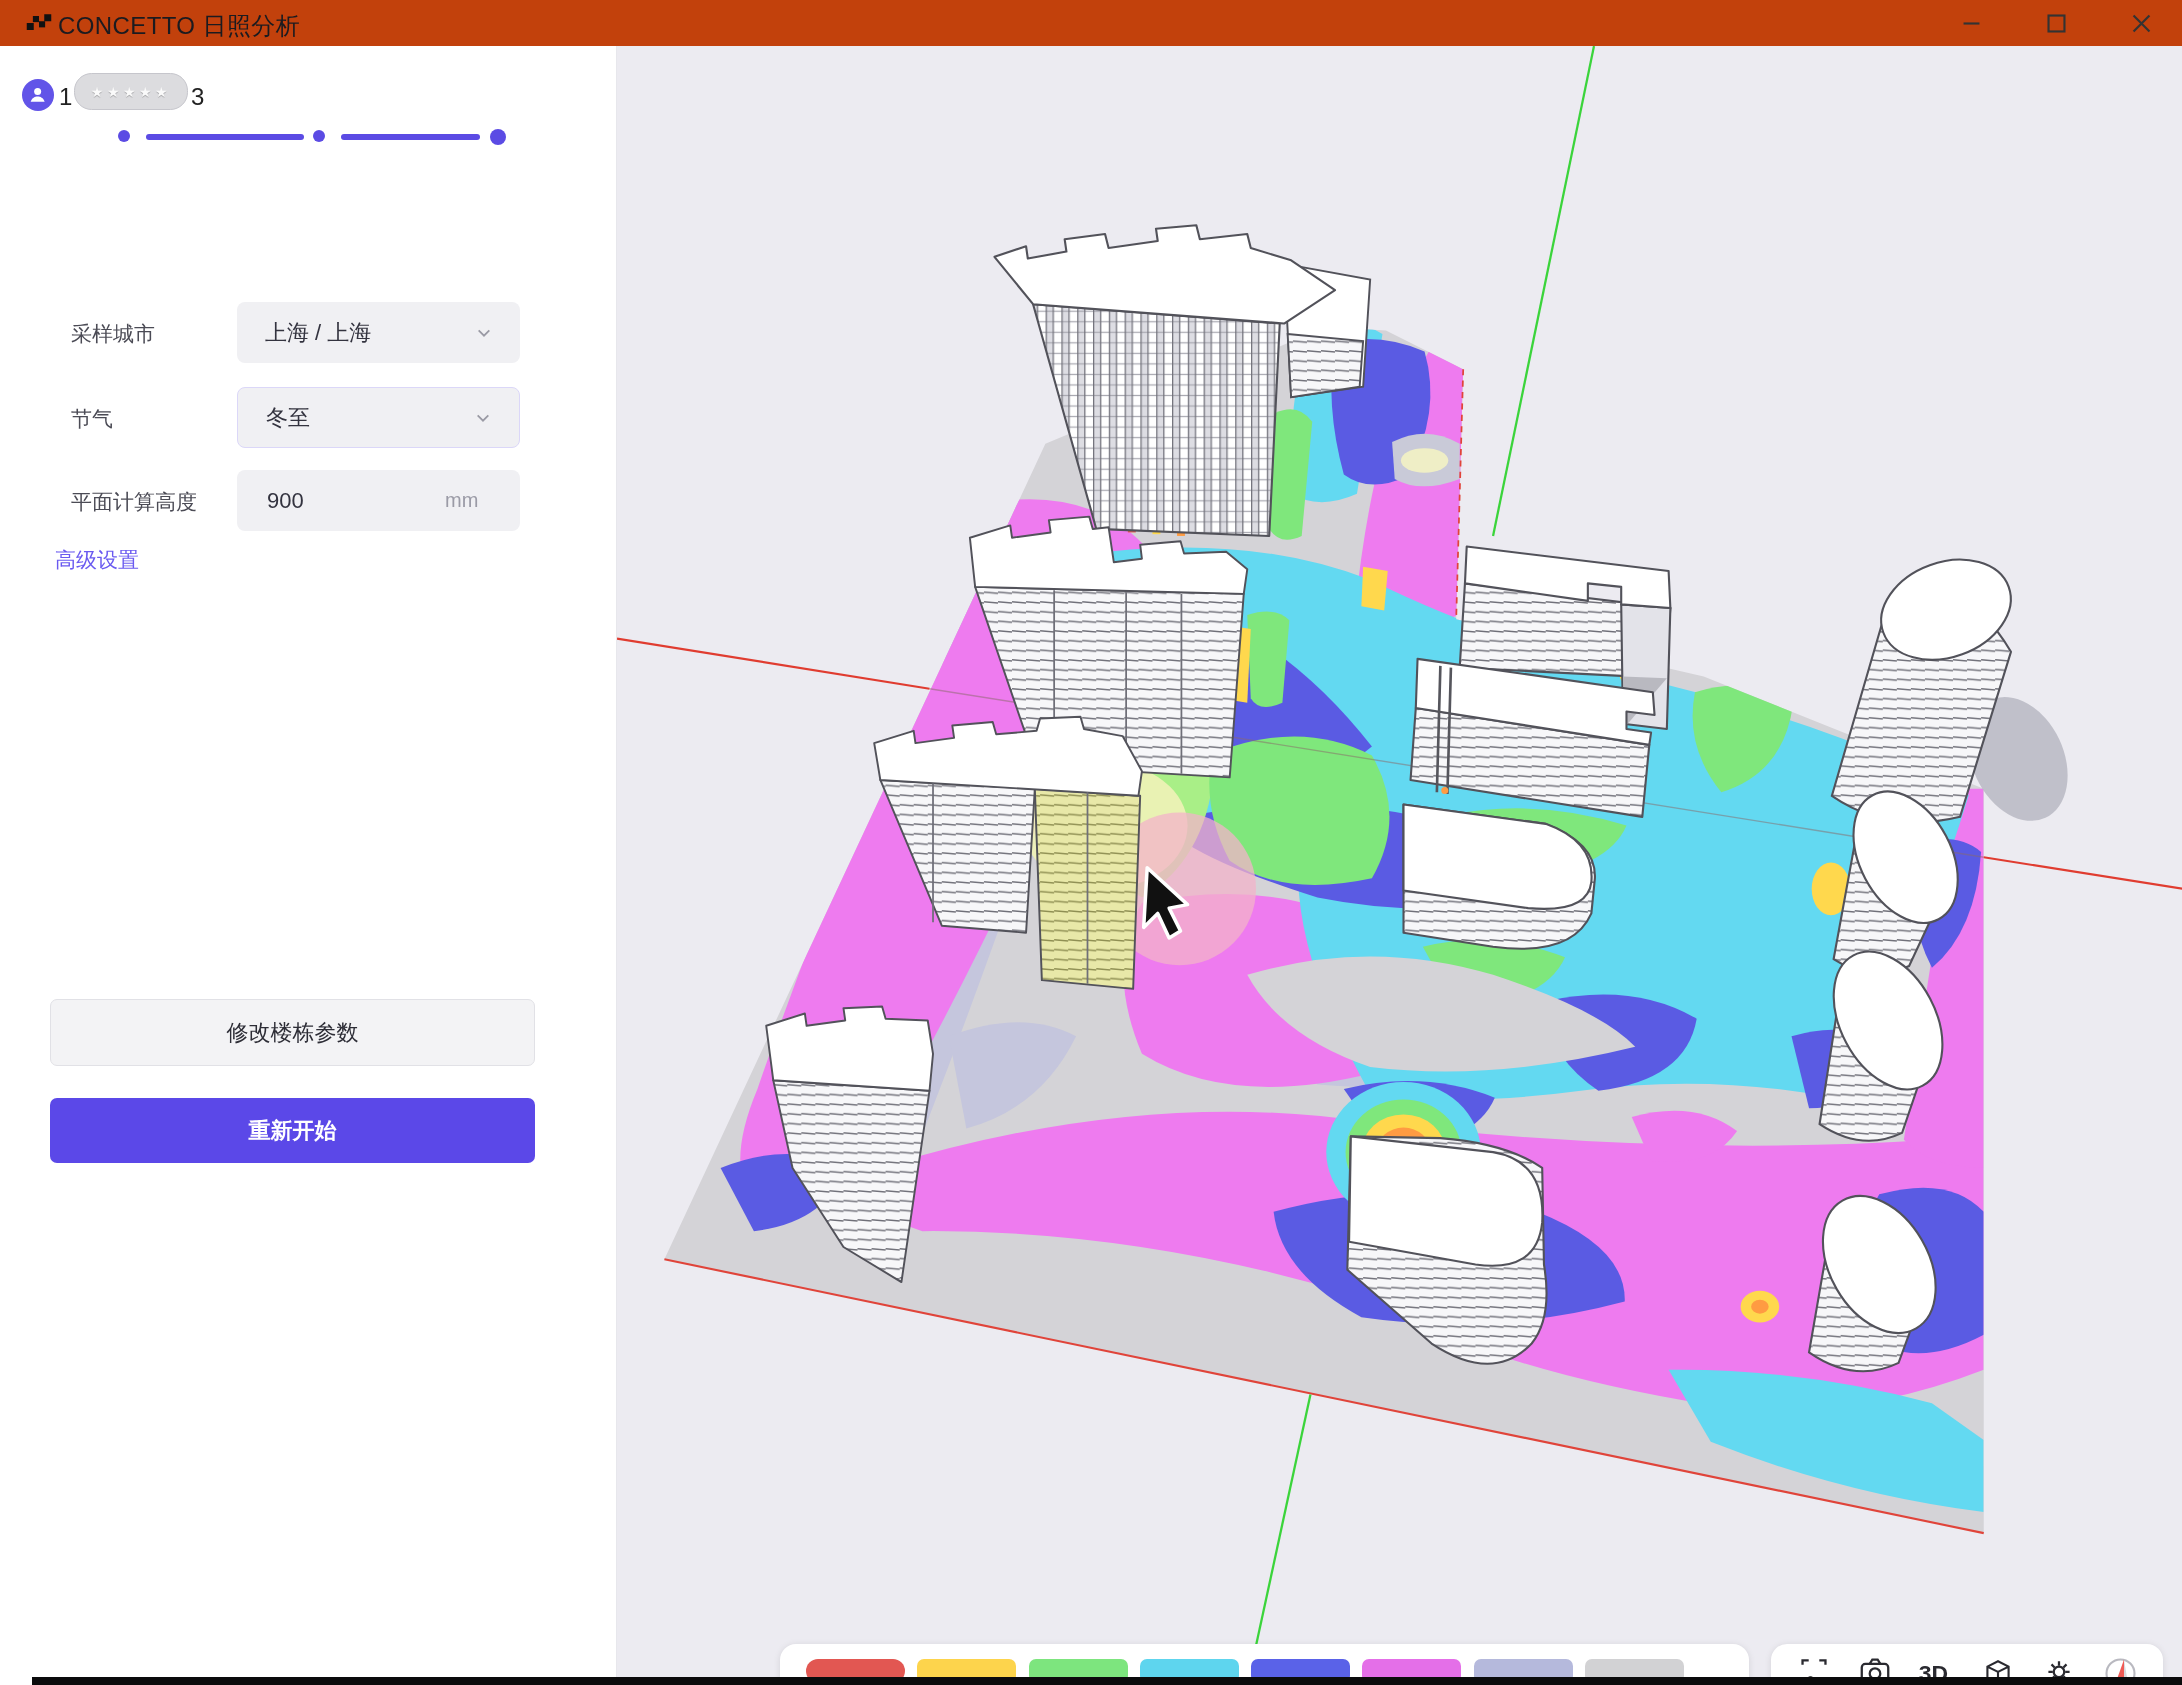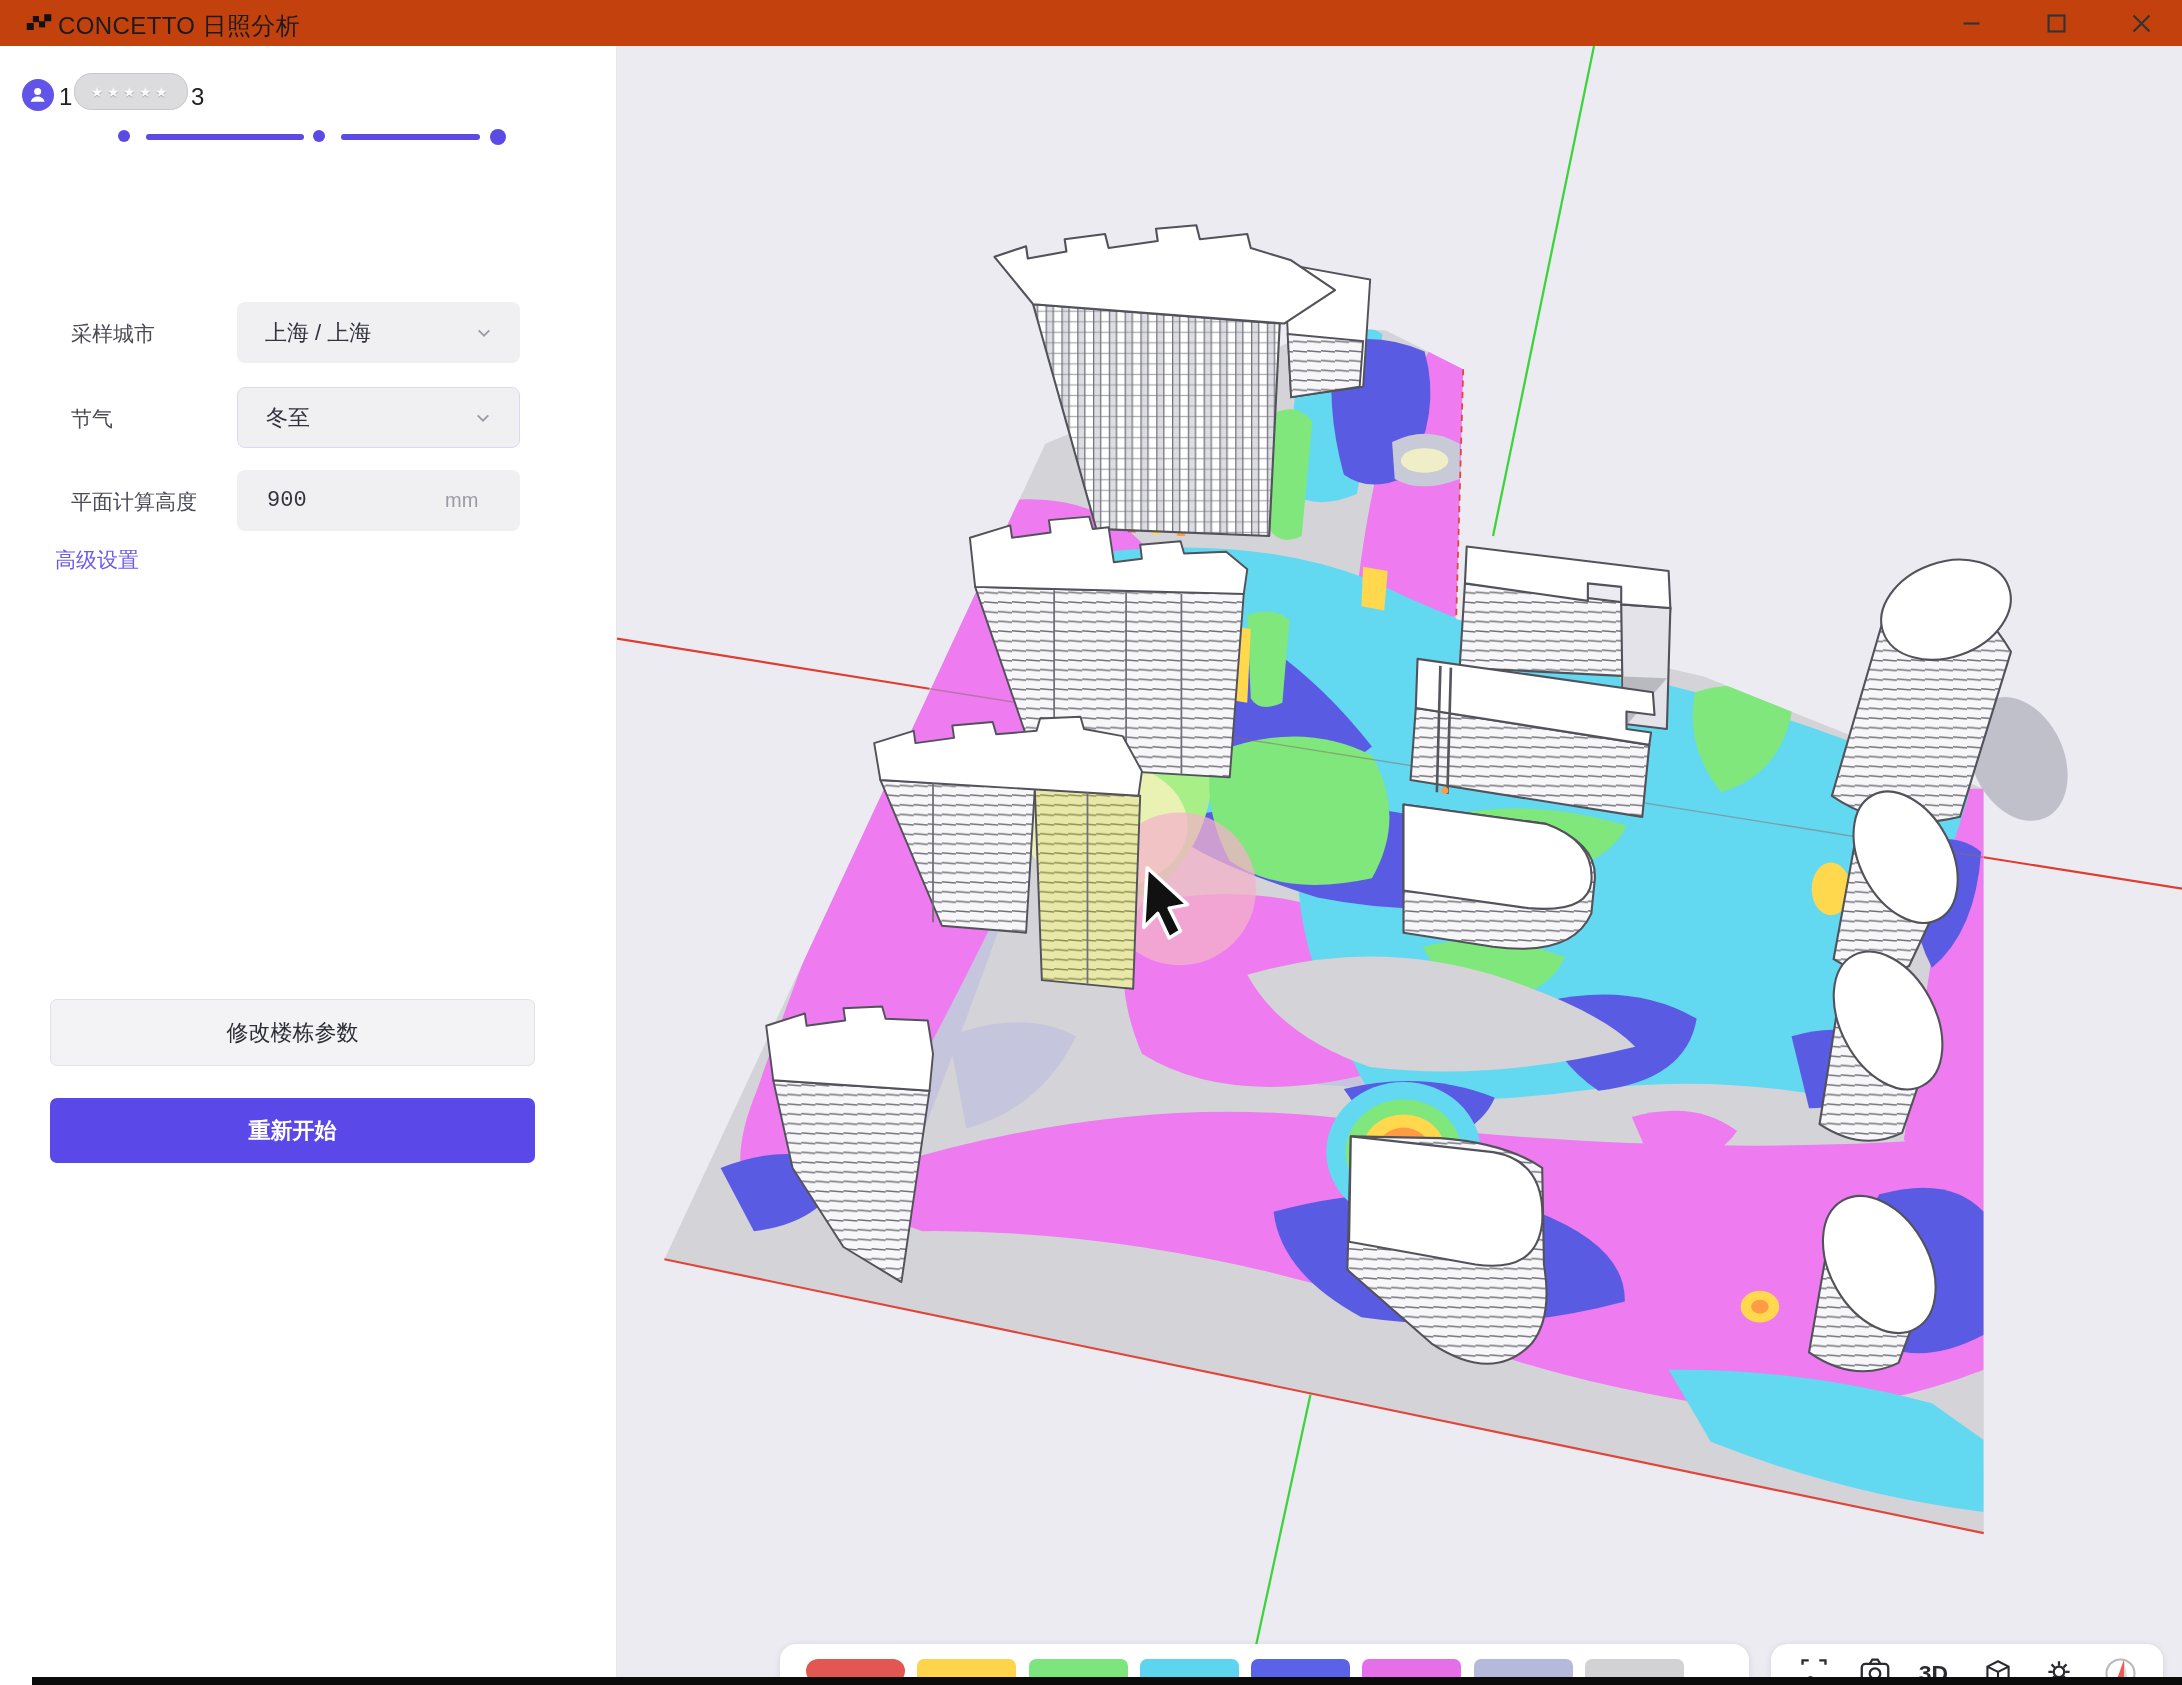--- a/index.html
+++ b/index.html
@@ -26,21 +26,21 @@
   .step-line{position:absolute;height:6.1px;border-radius:3.5px;}
   .tabs{position:absolute;left:0;top:133px;width:616px;height:44px;}
   .tab{position:absolute;top:8.8px;font-size:23px;color:#2c2c34;cursor:pointer;white-space:nowrap;}
   .tab.active{font-weight:bold;color:#0d0d12;}
   .f-label{position:absolute;left:55px;font-size:21px;color:#4b4b55;white-space:nowrap;margin-left:16px;}
   .f-box{position:absolute;left:237px;width:283px;height:61px;border-radius:8px;background:#f0f0f3;
     display:flex;align-items:center;box-sizing:border-box;padding:0 28px;cursor:pointer;}
   .f-box .val{font-size:22px;color:#33333f;flex:1;}
   .chev{width:16px;height:16px;flex:none;}
   .f-input{border:none;outline:none;background:transparent;font-size:22px;color:#33333f;width:176px;
-    font-family:Liberation Mono, monospace;}
+    font-family:Liberation Sans, sans-serif;}
   .unit{font-size:20px;color:#9b9ba6;}
   .adv-link{position:absolute;left:55px;top:500px;font-size:21px;cursor:pointer;}
   .btn{position:absolute;left:50px;width:485px;display:flex;align-items:center;justify-content:center;
     font-size:22px;border-radius:7px;cursor:pointer;box-sizing:border-box;}
   .btn.secondary{top:953px;height:67px;background:#f3f3f5;border:0.9px solid #e1e1e6;color:#2d2d36;}
   .btn.primary{top:1052px;height:65px;color:#ffffff;font-weight:bold;}
   
   .viewport{position:absolute;left:616px;top:46px;width:1566px;height:1640px;background:#ecebf1;
     border-left:0.9px solid #e7e7ec;box-sizing:border-box;z-index:10;}
   .scene{position:absolute;left:0;top:0;}

